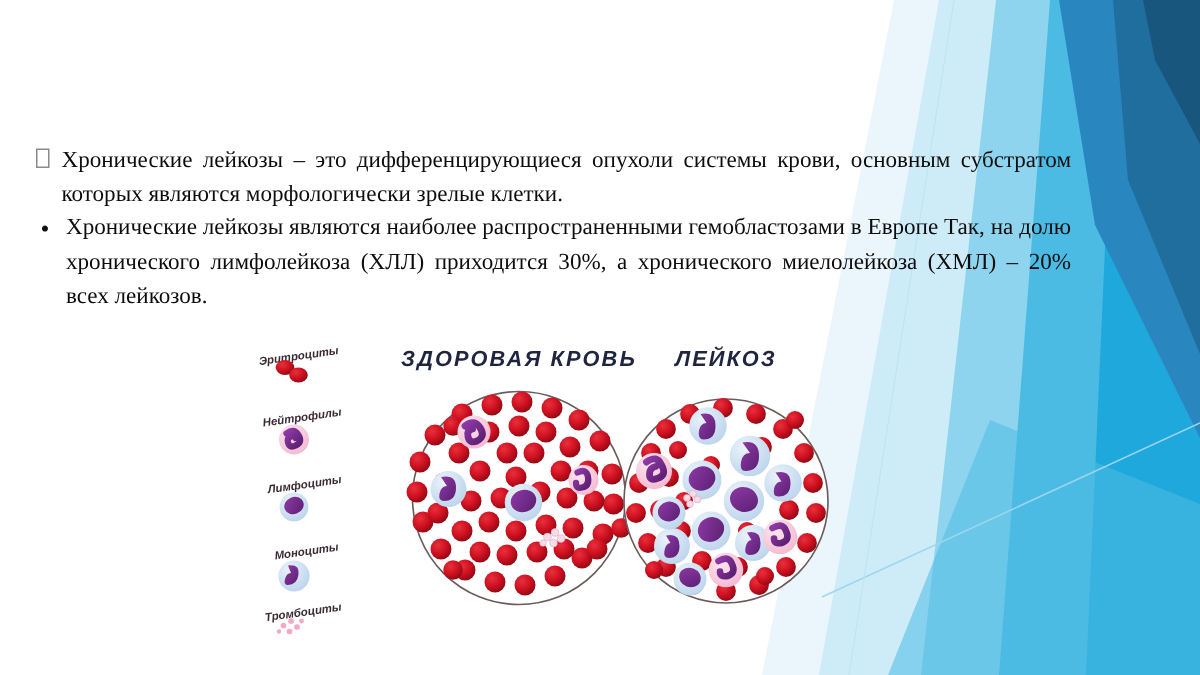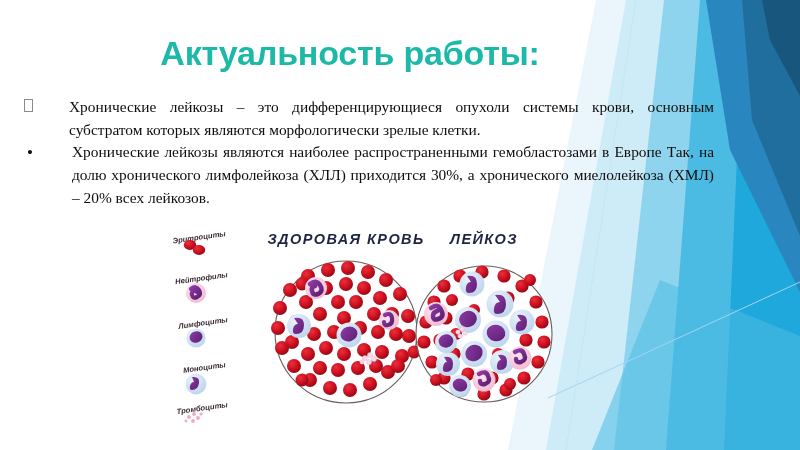--- a/index.html
+++ b/index.html
@@ -75,21 +75,21 @@
     margin-right: 8px;
     border: 1px solid #8a8a8a;
     box-sizing: border-box;
   }
   .bullet-mark.dot {
     position: relative;
     top: 0px;
     padding-left: 3px;
     font-size: 17px;
   }
-  .bullet-text { flex: 1 1 auto; margin-left: 28px; }
+  .bullet-text { flex: 1 1 auto; }
 
   
   #blood-illustration {
     position: absolute;
     left: 168px;
     top: 222px;
     width: 408px;
     height: 206px;
   }
   #blood-illustration svg { display: block; }
@@ -116,21 +116,20 @@
     <polygon points="742,0 800,0 800,236 752,120" fill="#1f6e9e"></polygon>
 
     <polygon points="762,0 800,0 800,96 770,40" fill="#19567e"></polygon>
 
     <polygon points="660,280 800,336 800,450 592,450" fill="#4cbbe4" opacity="0.55"></polygon>
 
     <line x1="548" y1="398" x2="800" y2="282" stroke="#9ed6ef" stroke-width="1"></line>
     <line x1="636" y1="0" x2="566" y2="450" stroke="#bfe4f5" stroke-width="0.8"></line>
   </svg>
 
-  <div id="slide-title">Актуальность работы:</div>
 
   <div id="body-text">
 
     <div class="bullet-row">
       <span class="bullet-mark tofu"></span>
       <span class="bullet-text">Хронические лейкозы – это дифференцирующиеся опухоли системы крови, основным субстратом которых являются морфологически зрелые клетки.</span>
     </div>
 
     <div class="bullet-row">
       <span class="bullet-mark dot">•</span>

